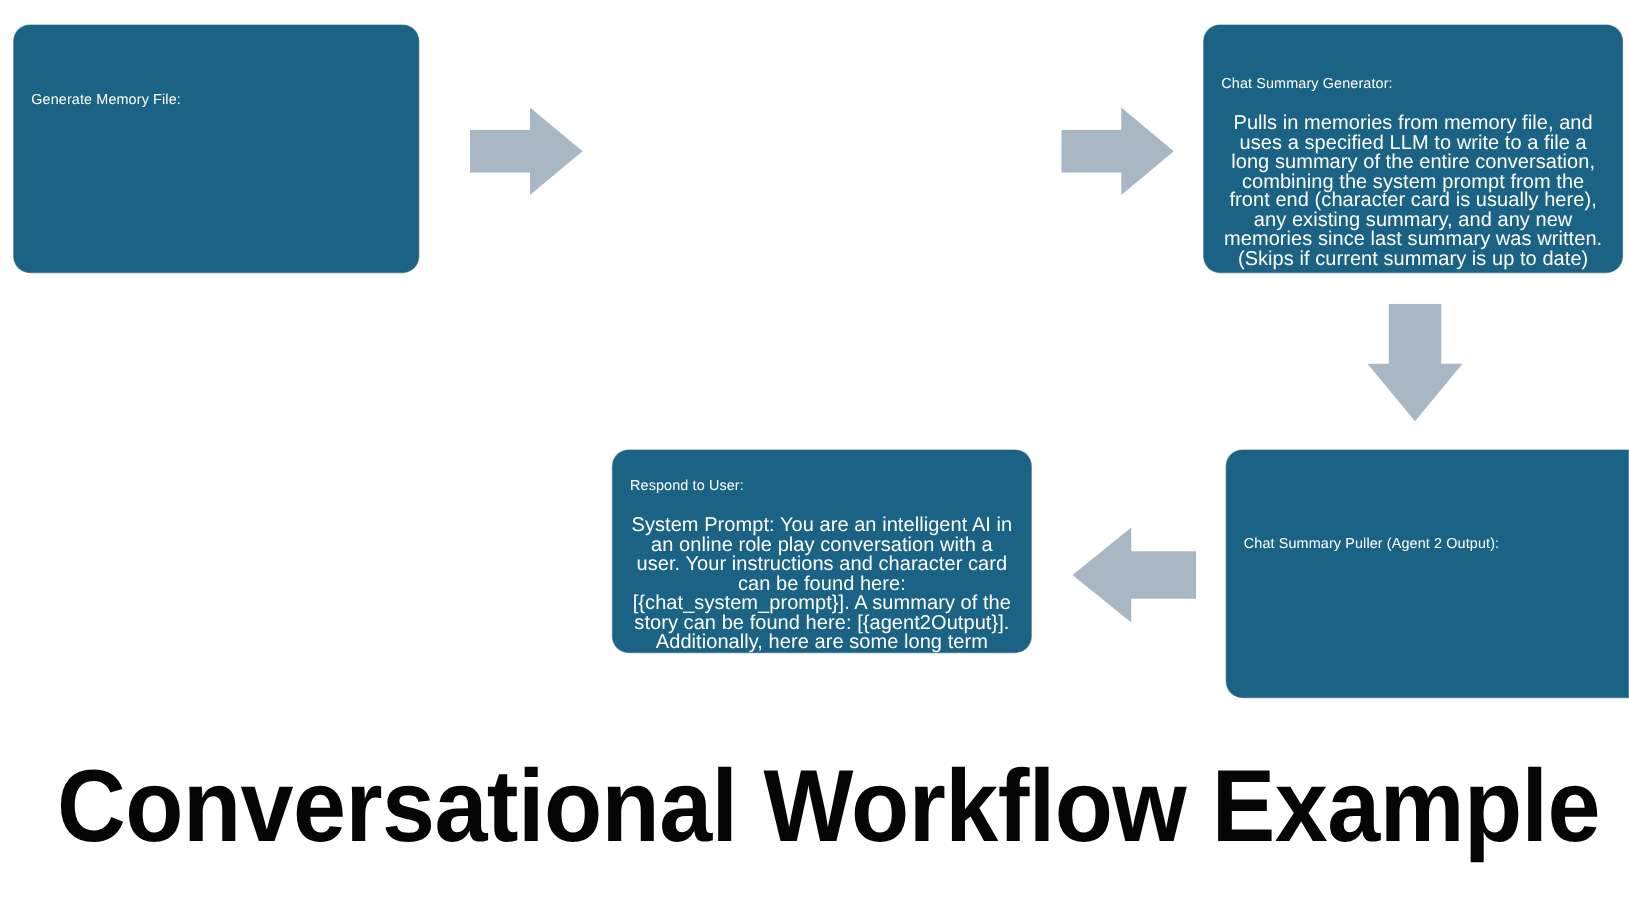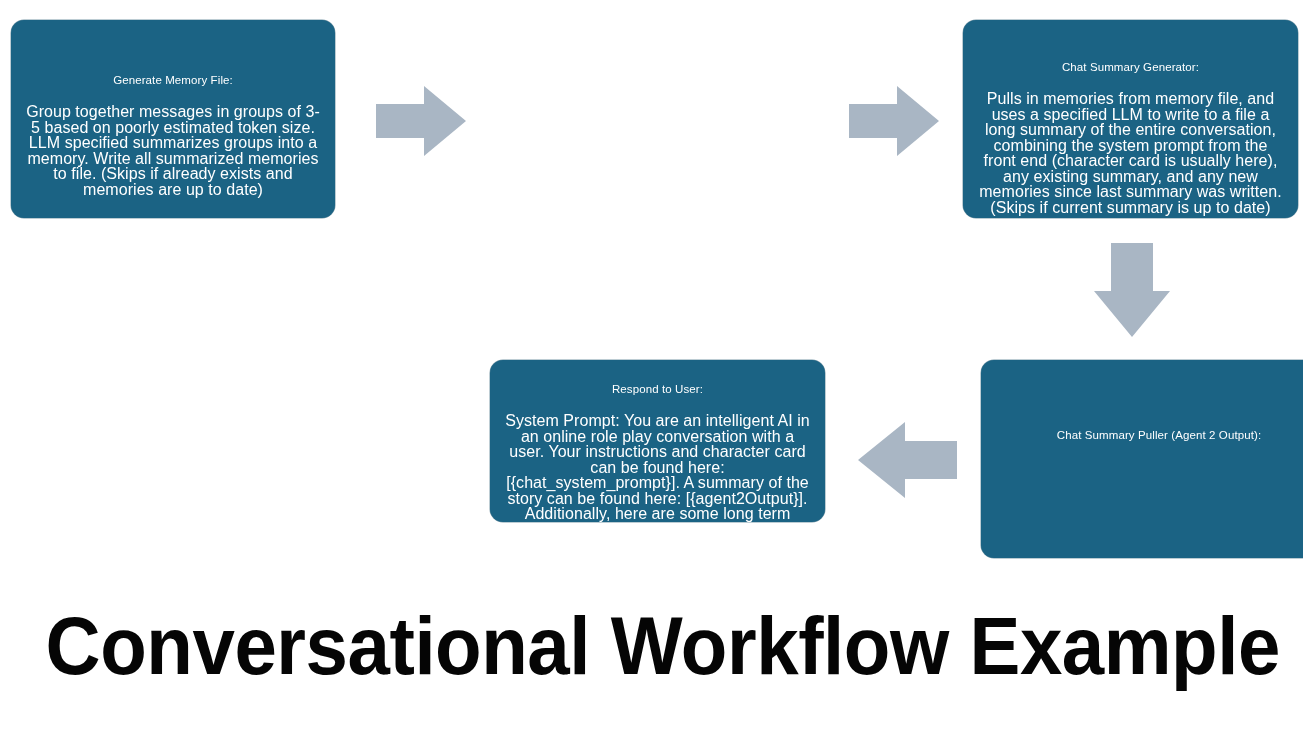--- a/index.html
+++ b/index.html
@@ -80,21 +80,21 @@
   #node-generate-memory-file .stack { padding-top: 53px; }
   #node-keyword-search .stack       { padding-top: 60px; }
   #node-chat-summary-generator .stack { padding-top: 40px; }
   #node-respond-to-user .stack      { padding-top: 22px; }
   #node-chat-summary-puller .stack  { padding-top: 68px; }
 
   .stack {
     width: 100%;
     display: flex;
     flex-direction: column;
-    align-items: center;
+    align-items: flex-start;
   }
 
   
   .arrow {
     position: absolute;
   }
   .arrow svg { display: block; }
 
   #arrow-1 { left: 376px; top: 86px;  width: 90px; height: 70px; }
   #arrow-2 { left: 849px; top: 86px;  width: 90px; height: 70px; }
@@ -121,21 +121,20 @@
 </style>
 </head>
 <body>
 
 <div id="canvas">
 
   <div class="node" id="node-generate-memory-file">
     <div class="stack">
       <p class="node-title">Generate Memory File:</p>
       <div class="gap-sm"></div>
-      <p class="node-body">Group together messages in groups of 3-5 based on poorly estimated token size. LLM specified summarizes groups into a memory. Write all summarized memories to file. (Skips if already exists and memories are up to date)</p>
     </div>
   </div>
 
   <div class="arrow" id="arrow-1">
     <svg width="90" height="70" viewBox="0 0 90 70" xmlns="http://www.w3.org/2000/svg">
       <polygon points="0,18 48,18 48,0 90,35 48,70 48,52 0,52" fill="#A9B6C4"></polygon>
     </svg>
   </div>
 
 

